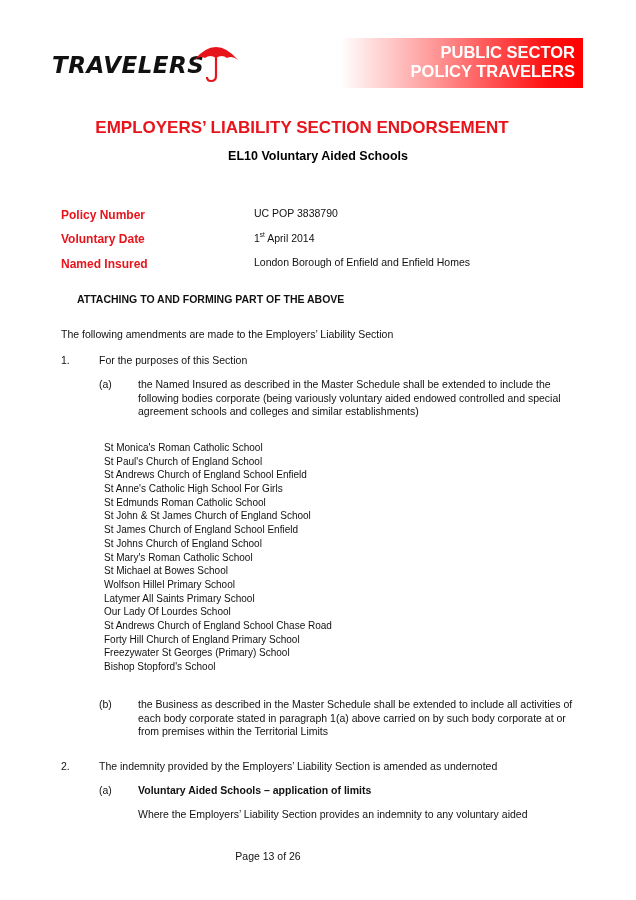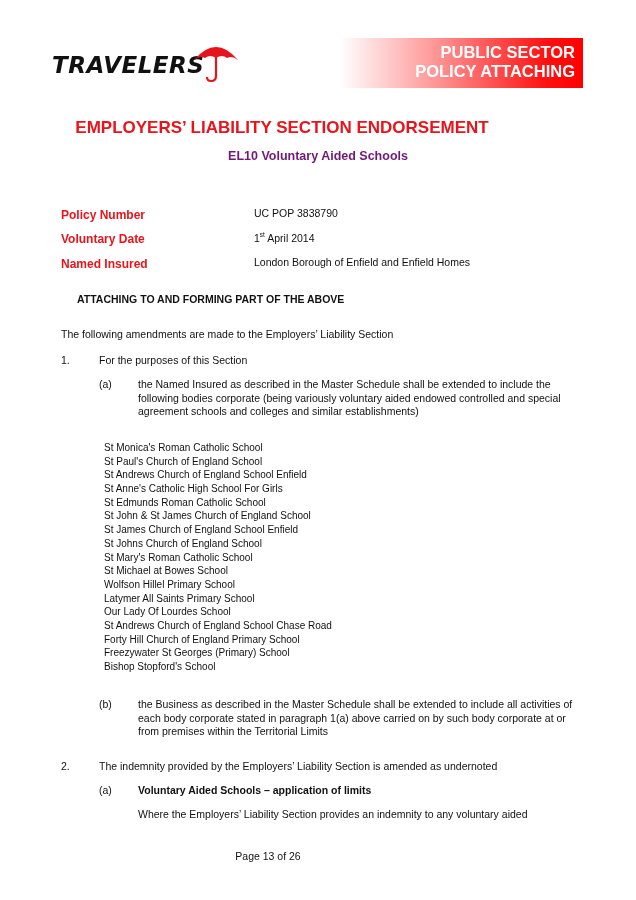--- a/index.html
+++ b/index.html
@@ -10,22 +10,22 @@
   .logo { left:52px; top:40px; width:180px; height:44px; }
   .logo-text { position:absolute; left:0; top:12px; font-family:"DejaVu Sans", sans-serif;
                font-weight:bold; font-style:italic; font-size:23px; letter-spacing:0.5px; color:#111; }
   .umbrella { position:absolute; left:140px; top:0px; width:48px; height:44px; }
   .banner { left:340px; top:38px; width:243px; height:50px;
             background:linear-gradient(to right, rgba(255,0,0,0) 0%, rgba(255,60,60,0.55) 40%, #ff1010 85%, #ff0000 100%); }
   .banner-text { position:absolute; right:8px; top:5px; text-align:right; color:#fff;
                  font-weight:bold; font-size:16.5px; line-height:19px; }
   
   .title { left:0; width:564px; top:118px; text-align:center; color:#e8141c;
-           font-weight:bold; font-size:17px; }
-  .subtitle { left:0; width:636px; top:149px; text-align:center; color:#701a75;
+           font-weight:bold; font-size:17px;padding-left:20px; }
+  .subtitle { left:0; width:636px; top:149px; text-align:center; color:#000000;
               font-weight:bold; font-size:12.5px; }
   .field-label { left:61px; color:#e8141c; font-weight:bold; font-size:12px; }
   .field-value { left:254px; font-size:10.5px; }
   .field-value sup { font-size:6.5px; vertical-align:5px; }
   .bold-head { left:61px; top:293px; font-weight:bold; font-size:10.5px;margin-left:16px; }
   .para { font-size:10.5px; line-height:13.7px; }
   .num { left:61px; }
   .sub { left:99px; }
   .body1 { left:99px;text-align:center; }
   .body2 { left:138px; width:440px; }
@@ -39,21 +39,21 @@
 <div class="abs logo">
   <span class="logo-text">TRAVELERS</span>
   <svg class="umbrella" viewBox="0 0 48 44">
     <path d="M2 20 Q24 -6 46 20 Q40 15 35 18 Q30 14 24 18 Q18 14 13 18 Q8 15 2 20 Z" fill="#e8141c"></path>
     <path d="M24 17 L24 36 Q24 41 19 41 Q15 41 15 37" stroke="#e8141c" stroke-width="2.2" fill="none"></path>
   </svg>
 </div>
 <div class="abs banner">
   <div class="banner-text">
     <div>PUBLIC SECTOR</div>
-    <div>POLICY ATTACHING</div>
+    <div>POLICY TRAVELERS</div>
   </div>
 </div>
 
 <div class="abs title">EMPLOYERS’ LIABILITY SECTION ENDORSEMENT</div>
 <div class="abs subtitle">EL10 Voluntary Aided Schools</div>
 
 <div class="abs field-label" style="top:208px">Policy Number</div>
 <div class="abs field-value" style="top:207px">UC POP 3838790</div>
 
 <div class="abs field-label" style="top:232px">Voluntary Date</div>

